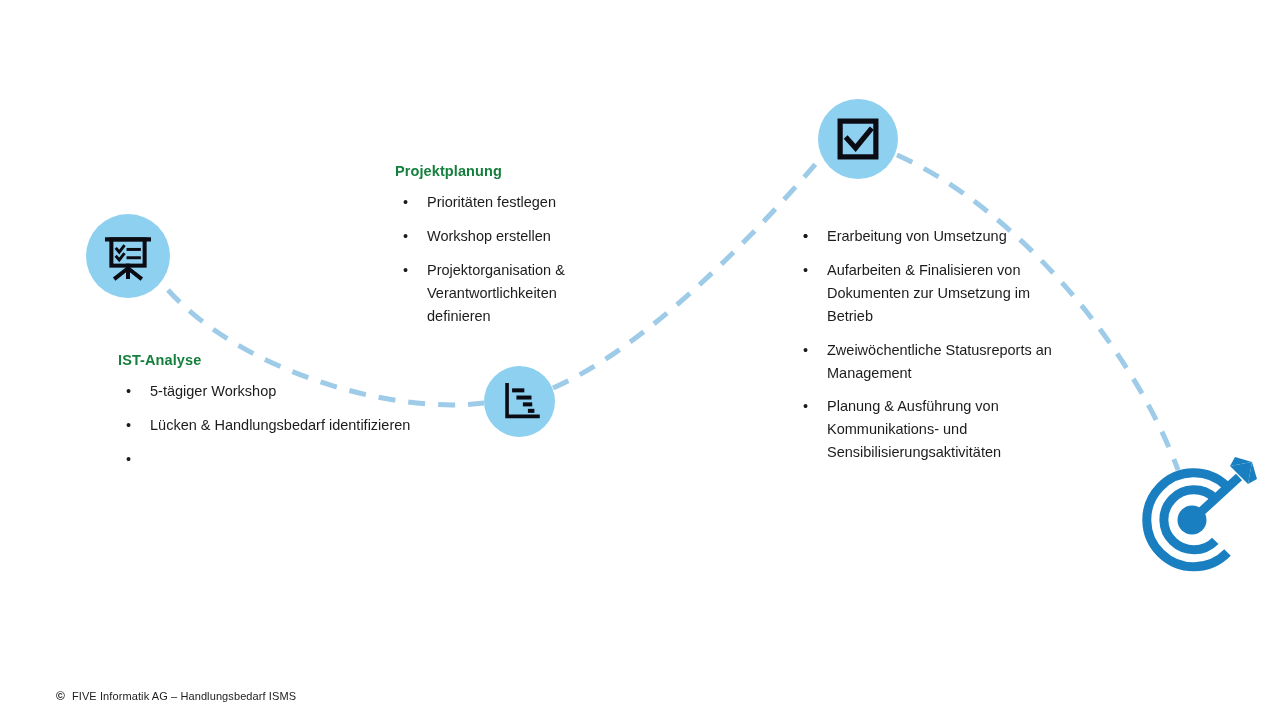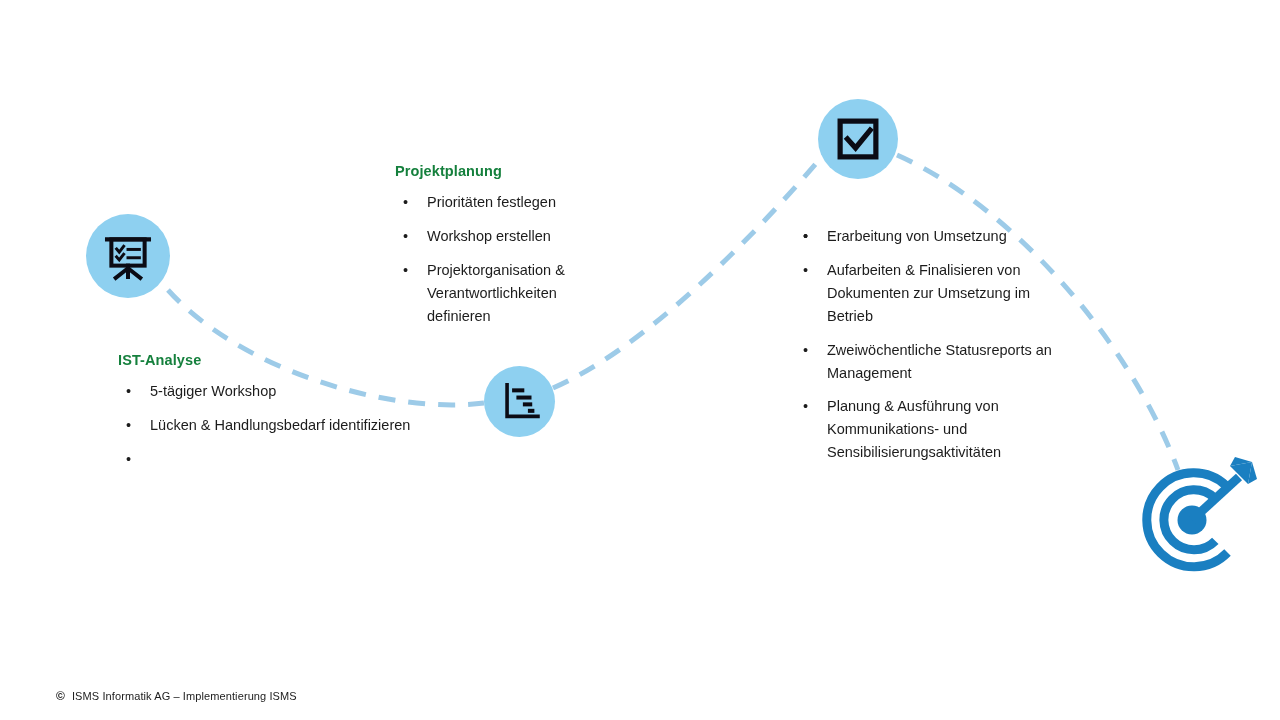--- a/index.html
+++ b/index.html
@@ -238,16 +238,16 @@
       </li>
       <li>
         <span class="bullet-dot">•</span>
         <span>Planung &amp; Ausführung von Kommunikations- und Sensibilisierungsaktivitäten</span>
       </li>
     </ul>
   </div>
 
   <div id="footer">
     <span class="copy-glyph">©</span>
-    <span>ISMS Informatik AG – Implementierung ISMS</span>
+    <span>FIVE Informatik AG – Handlungsbedarf ISMS</span>
   </div>
 
 </div>
 
 </body></html>

